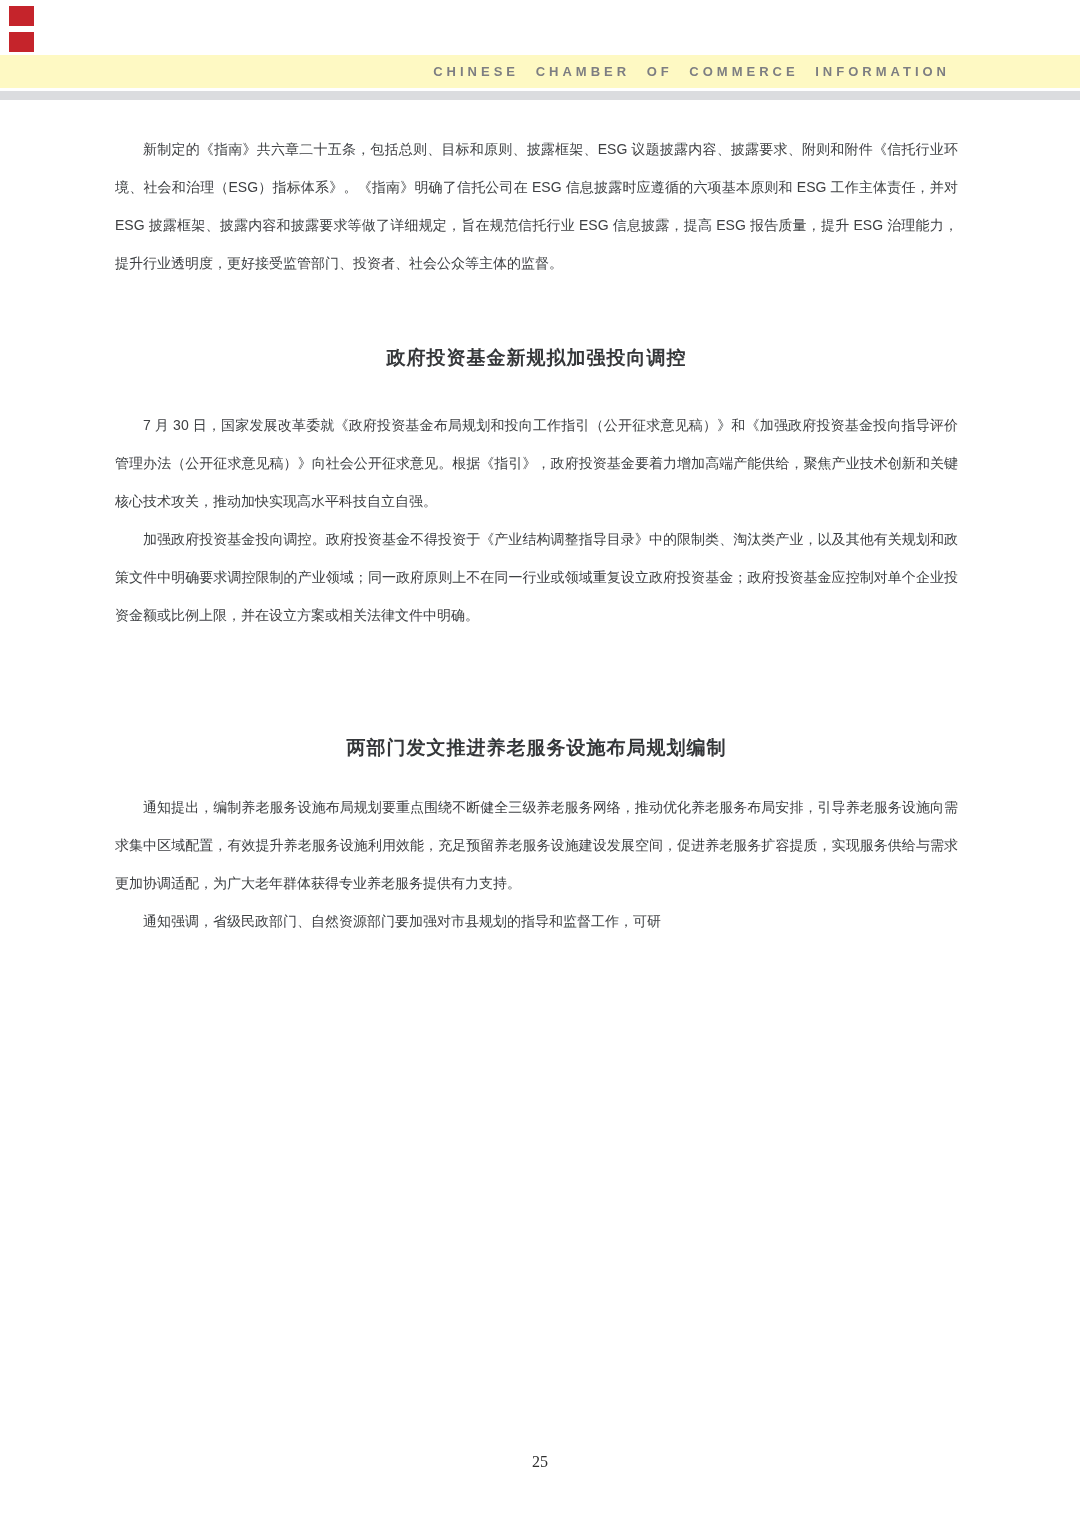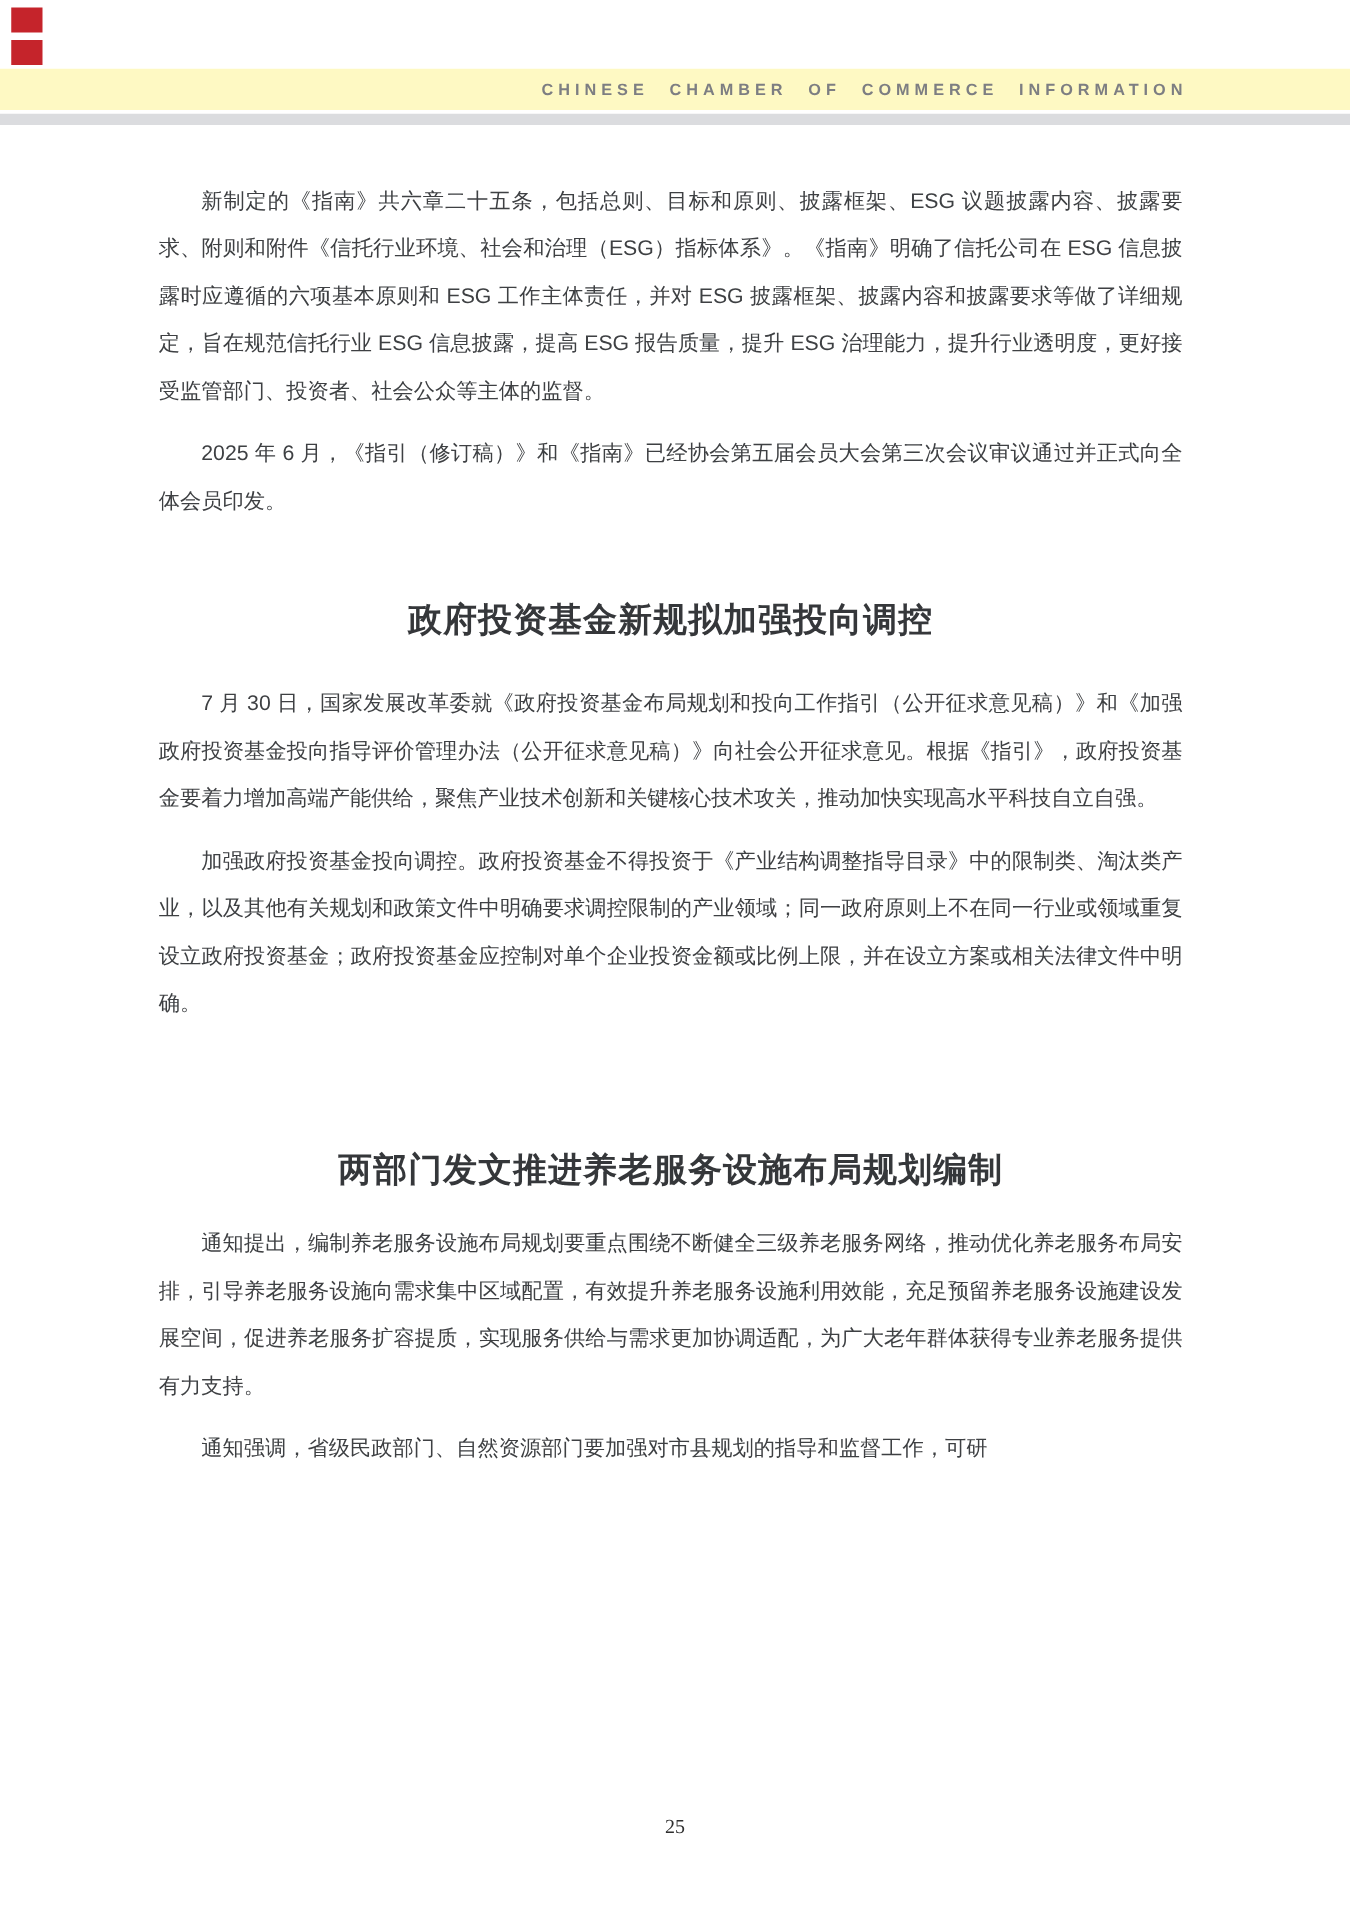--- a/index.html
+++ b/index.html
@@ -57,34 +57,34 @@
   }
   
   .content {
     position: absolute;
     left: 115px;
     top: 130px;
     width: 843px;
     color: #3e4043;
   }
   .body-p {
-    margin: 12px;
-    font-size: 17px;
+    margin: 0;
+    font-size: 14px;
     line-height: 38px;
     text-align: justify;
     text-justify: inter-character;
     text-indent: 2em;
     color: #3e4043;
   }
   .body-p .src {
     float: right;
     text-indent: 0;
   }
   .art-title {
-    font-size: 27px;
+    font-size: 19px;
     line-height: 40px;
     font-weight: bold;
     text-align: center;
     color: #35373a;
     letter-spacing: 1px;
   }
   .art-title.t1 { margin: 56px 0 28px 0; }
   .art-title.t2 { margin: 94px 0 20px 0; }
   .page-number {
     position: absolute;
@@ -109,21 +109,21 @@
 
   <div class="banner">
     <span class="banner-text">CHINESE CHAMBER OF COMMERCE INFORMATION</span>
   </div>
   <div class="banner-rule"></div>
 
   <div class="content">
 
     <p class="body-p"><span>新制定的《指南》共六章二十五条，包括总则、目标和原则、披露框架、ESG 议题披露内容、披露要求、附则和附件《信托行业环境、社会和治理（ESG）指标体系》。《指南》明确了信托公司在 ESG 信息披露时应遵循的六项基本原则和 ESG 工作主体责任，并对 ESG 披露框架、披露内容和披露要求等做了详细规定，旨在规范信托行业 ESG 信息披露，提高 ESG 报告质量，提升 ESG 治理能力，提升行业透明度，更好接受监管部门、投资者、社会公众等主体的监督。</span></p>
 
-    <p class="body-p"><span>2025 年 6 月，《指引（修订稿）》和《指南》已经协会第五届会员大会第三次会议审议通过并正式向全体会员印发。</span></p>
+    <p class="body-p"></p>
 
     <h2 class="art-title t1">政府投资基金新规拟加强投向调控</h2>
 
     <p class="body-p"><span>7 月 30 日，国家发展改革委就《政府投资基金布局规划和投向工作指引（公开征求意见稿）》和《加强政府投资基金投向指导评价管理办法（公开征求意见稿）》向社会公开征求意见。根据《指引》，政府投资基金要着力增加高端产能供给，聚焦产业技术创新和关键核心技术攻关，推动加快实现高水平科技自立自强。</span></p>
 
     <p class="body-p"><span>加强政府投资基金投向调控。政府投资基金不得投资于《产业结构调整指导目录》中的限制类、淘汰类产业，以及其他有关规划和政策文件中明确要求调控限制的产业领域；同一政府原则上不在同一行业或领域重复设立政府投资基金；政府投资基金应控制对单个企业投资金额或比例上限，并在设立方案或相关法律文件中明确。</span></p>
 
 
     <h2 class="art-title t2">两部门发文推进养老服务设施布局规划编制</h2>
 

